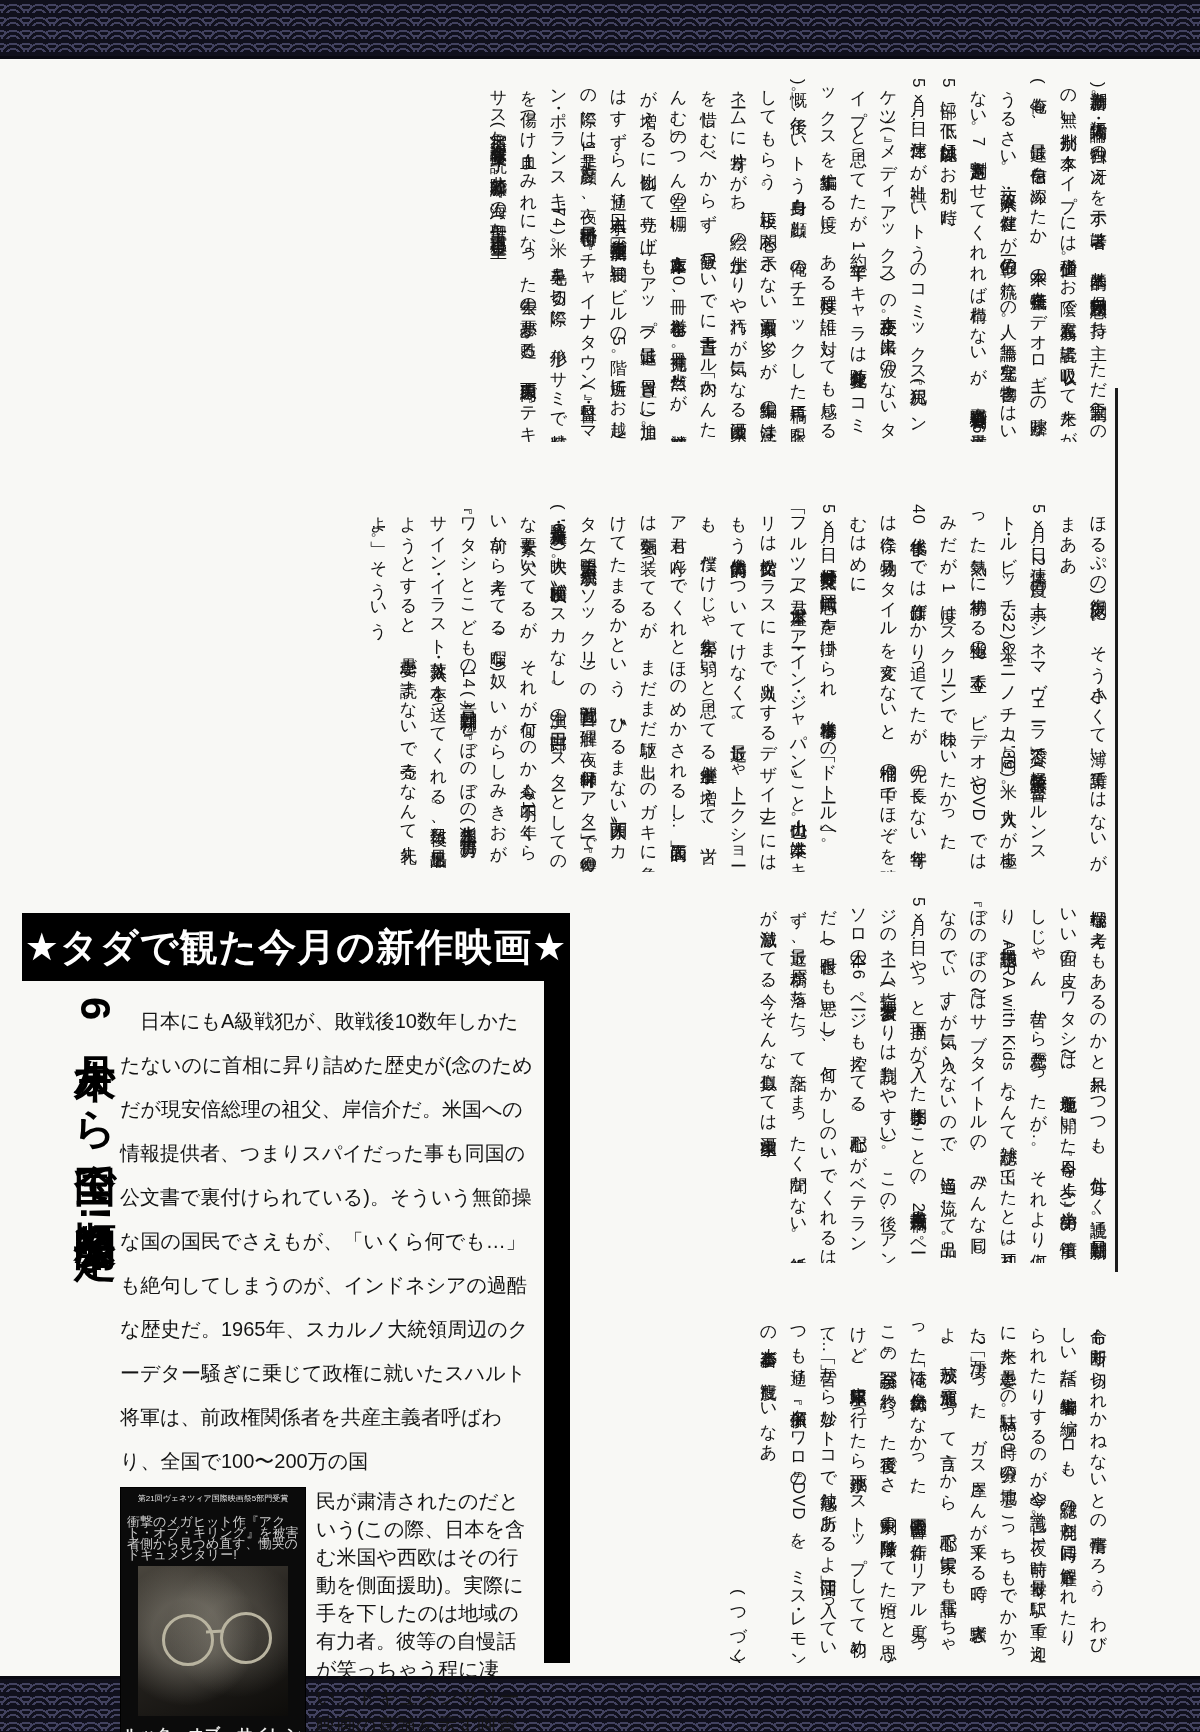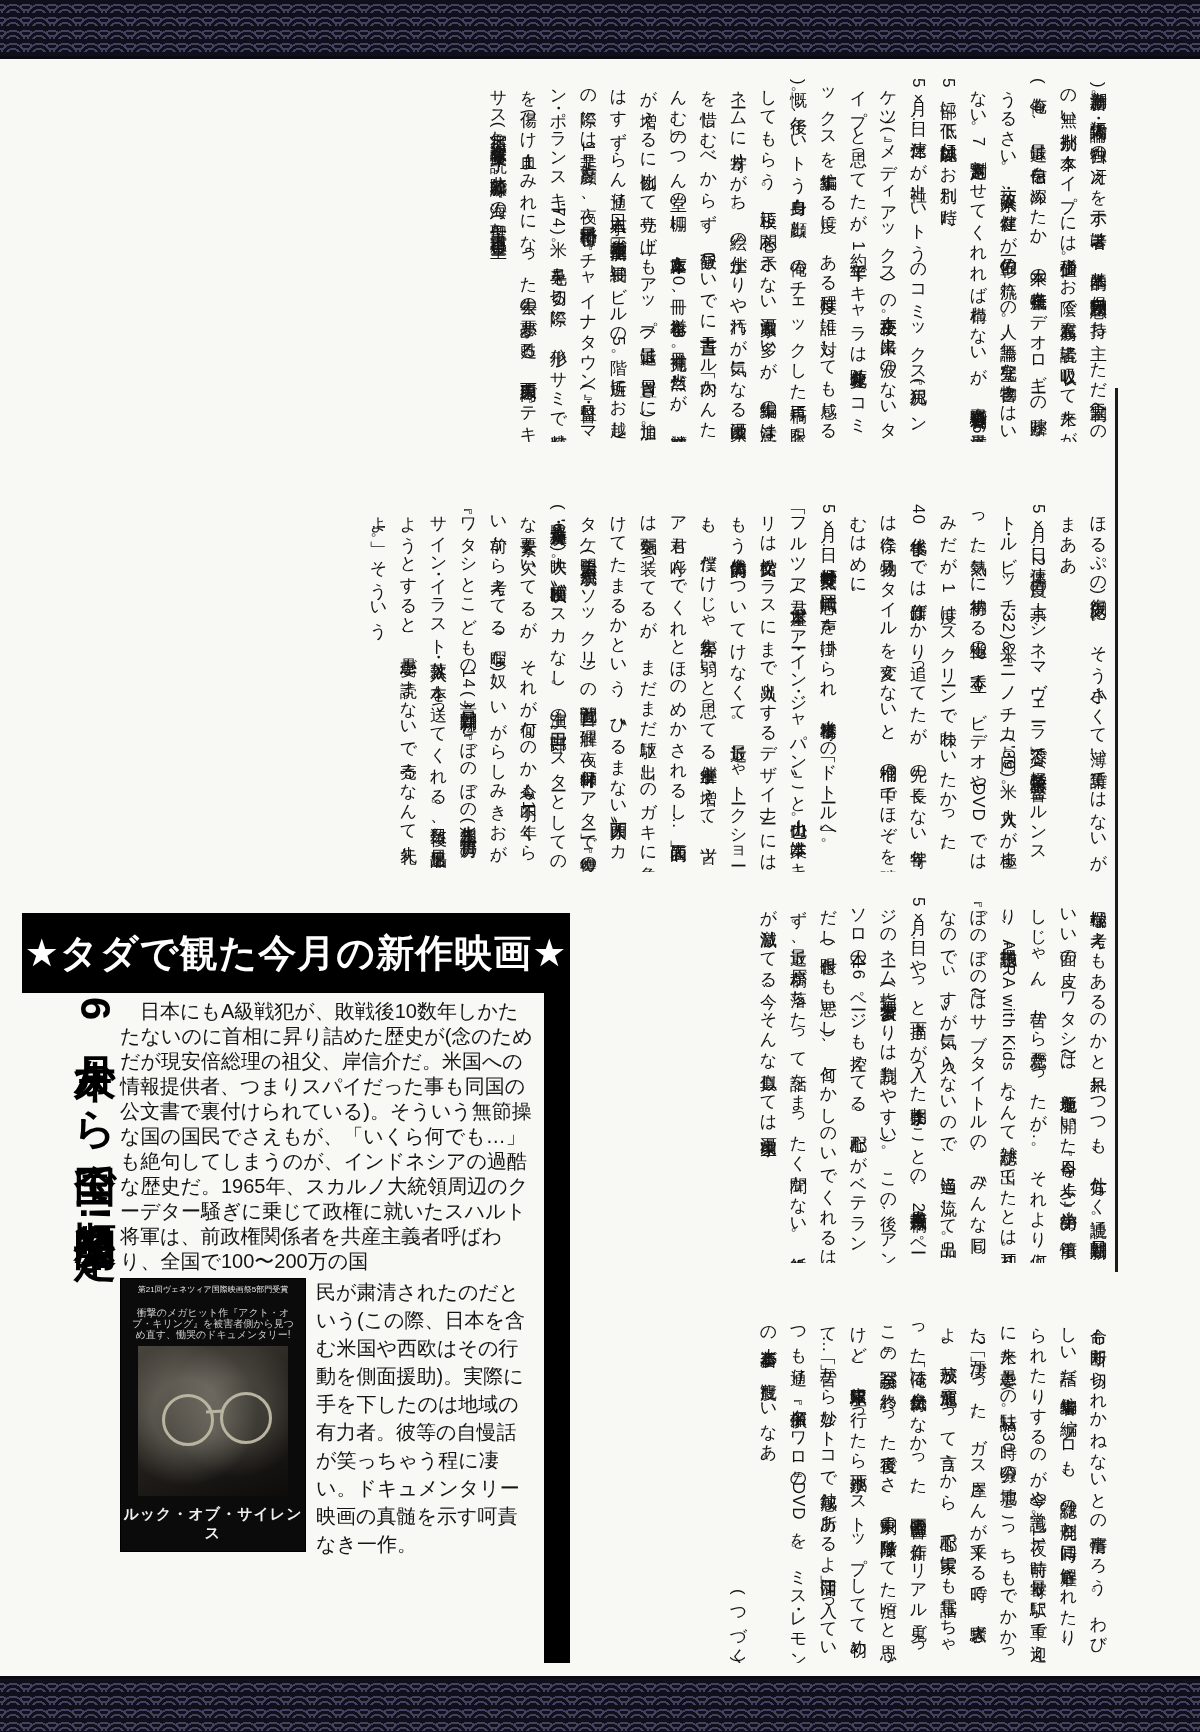--- a/index.html
+++ b/index.html
@@ -36,44 +36,44 @@
   #row2{top:504px;height:368px;width:1062px;}
   #row3{top:897px;height:366px;width:506px;}
   #row4{top:1315px;height:348px;width:506px;}
 
   
   .scan-line{position:absolute;left:1115px;top:388px;width:3px;height:884px;background:#1c1c1c;}
 
   
   .feature-box{position:absolute;left:22px;top:913px;width:548px;height:750px;background:#f8f8f5;}
   .fb-titlebar{
-    position:absolute;left:0;top:0;width:100%;height:80px;background:#000;
+    position:absolute;left:0;top:0;width:100%;height:68px;background:#000;
     color:#fff;display:flex;align-items:center;justify-content:center;
     font-size:38px;font-weight:bold;letter-spacing:1px;white-space:nowrap;
   }
   .fb-rightband{position:absolute;right:0;top:68px;bottom:0;width:26px;background:#000;}
   .fb-heading{
     position:absolute;left:4px;top:84px;height:656px;width:90px;
     writing-mode:vertical-rl;text-orientation:mixed;
     font-size:42px;line-height:1;font-weight:900;letter-spacing:3px;color:#000;
     text-align:start;
   }
   .fb-content{position:absolute;left:98px;top:80px;width:416px;}
   .fb-credits{font-size:21px;font-weight:bold;line-height:30px;margin:0;}
-  .fb-body{font-size:20px;line-height:25px;margin:6px 0 0 0;}
+  .fb-body{font-size:20px;line-height:44px;margin:6px 0 0 0;}
   .fb-bottom{display:flex;gap:10px;margin-top:4px;}
   .fb-sidetext{font-size:20px;line-height:28px;flex:1;margin:0;}
 
   
   .poster{
     width:184px;height:272px;flex:0 0 184px;background:#0b0b0b;
     position:relative;overflow:hidden;border:1px solid #000;
   }
   .poster-award{font-size:8px;color:#e6e6e6;text-align:center;margin:5px 4px 12px 4px;letter-spacing:0;}
-  .poster-tagline{font-size:10px;color:#cfcfcf;line-height:11px;text-align:center;margin:3px 6px 0 6px;}
+  .poster-tagline{font-size:13px;color:#cfcfcf;line-height:11px;text-align:left;margin:3px 6px 0 6px;}
   .poster-photo{
     position:relative;width:150px;height:150px;margin:6px auto 0 auto;
     background:
       radial-gradient(circle at 32% 45%, rgba(190,185,170,.30) 0 26%, transparent 55%),
       radial-gradient(circle at 66% 42%, rgba(170,165,150,.22) 0 24%, transparent 52%),
       linear-gradient(155deg,#4a463e 0%,#26231f 45%,#0d0c0a 100%);
   }
   .lens{position:absolute;width:46px;height:46px;border:3px solid #b9b4a0;border-radius:50%;}
   .lens.left{left:24px;top:48px;}
   .lens.right{left:82px;top:46px;}

